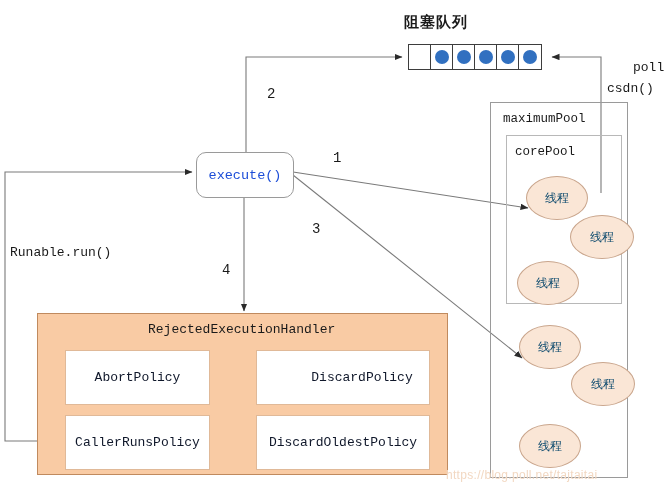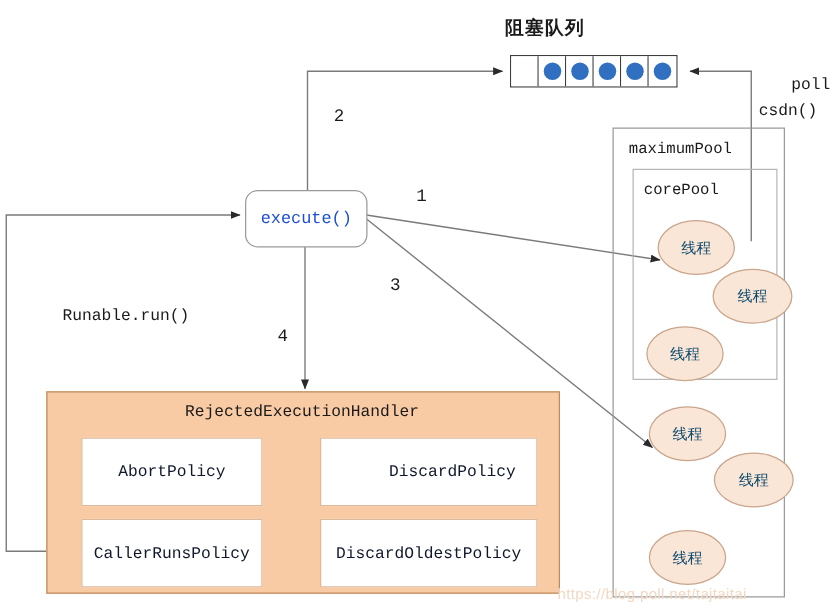--- a/index.html
+++ b/index.html
@@ -152,21 +152,21 @@
   }
   
   .edge-num {
     font-size: 14px;
     color: #1a1a1a;
   }
   #label-1 { left: 333px; top: 150px; }
   #label-2 { left: 267px; top: 86px; }
   #label-3 { left: 312px; top: 221px; }
   #label-4 { left: 222px; top: 262px; }
-  #label-runable { left: 10px; top: 245px; font-size: 13px; margin-left: 40px; }
+  #label-runable { left: 10px; top: 245px; font-size: 13px; }
   #label-poll { left: 633px; top: 60px; font-size: 13px; }
   #label-take { left: 607px; top: 81px; font-size: 13px; }
   #watermark {
     left: 446px;
     top: 468px;
     font-size: 12px;
     color: #f2d8c2;
     font-family: "Liberation Sans", sans-serif;
     letter-spacing: 0.3px;
   }

